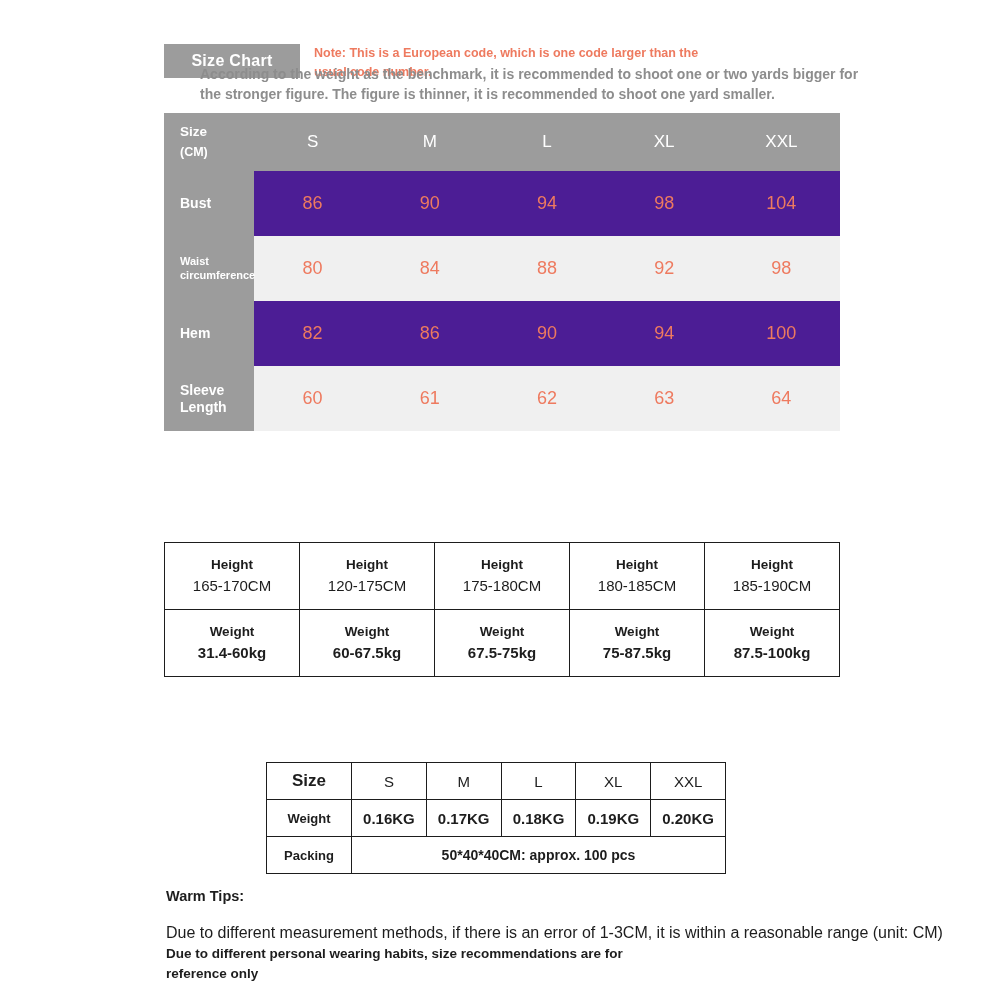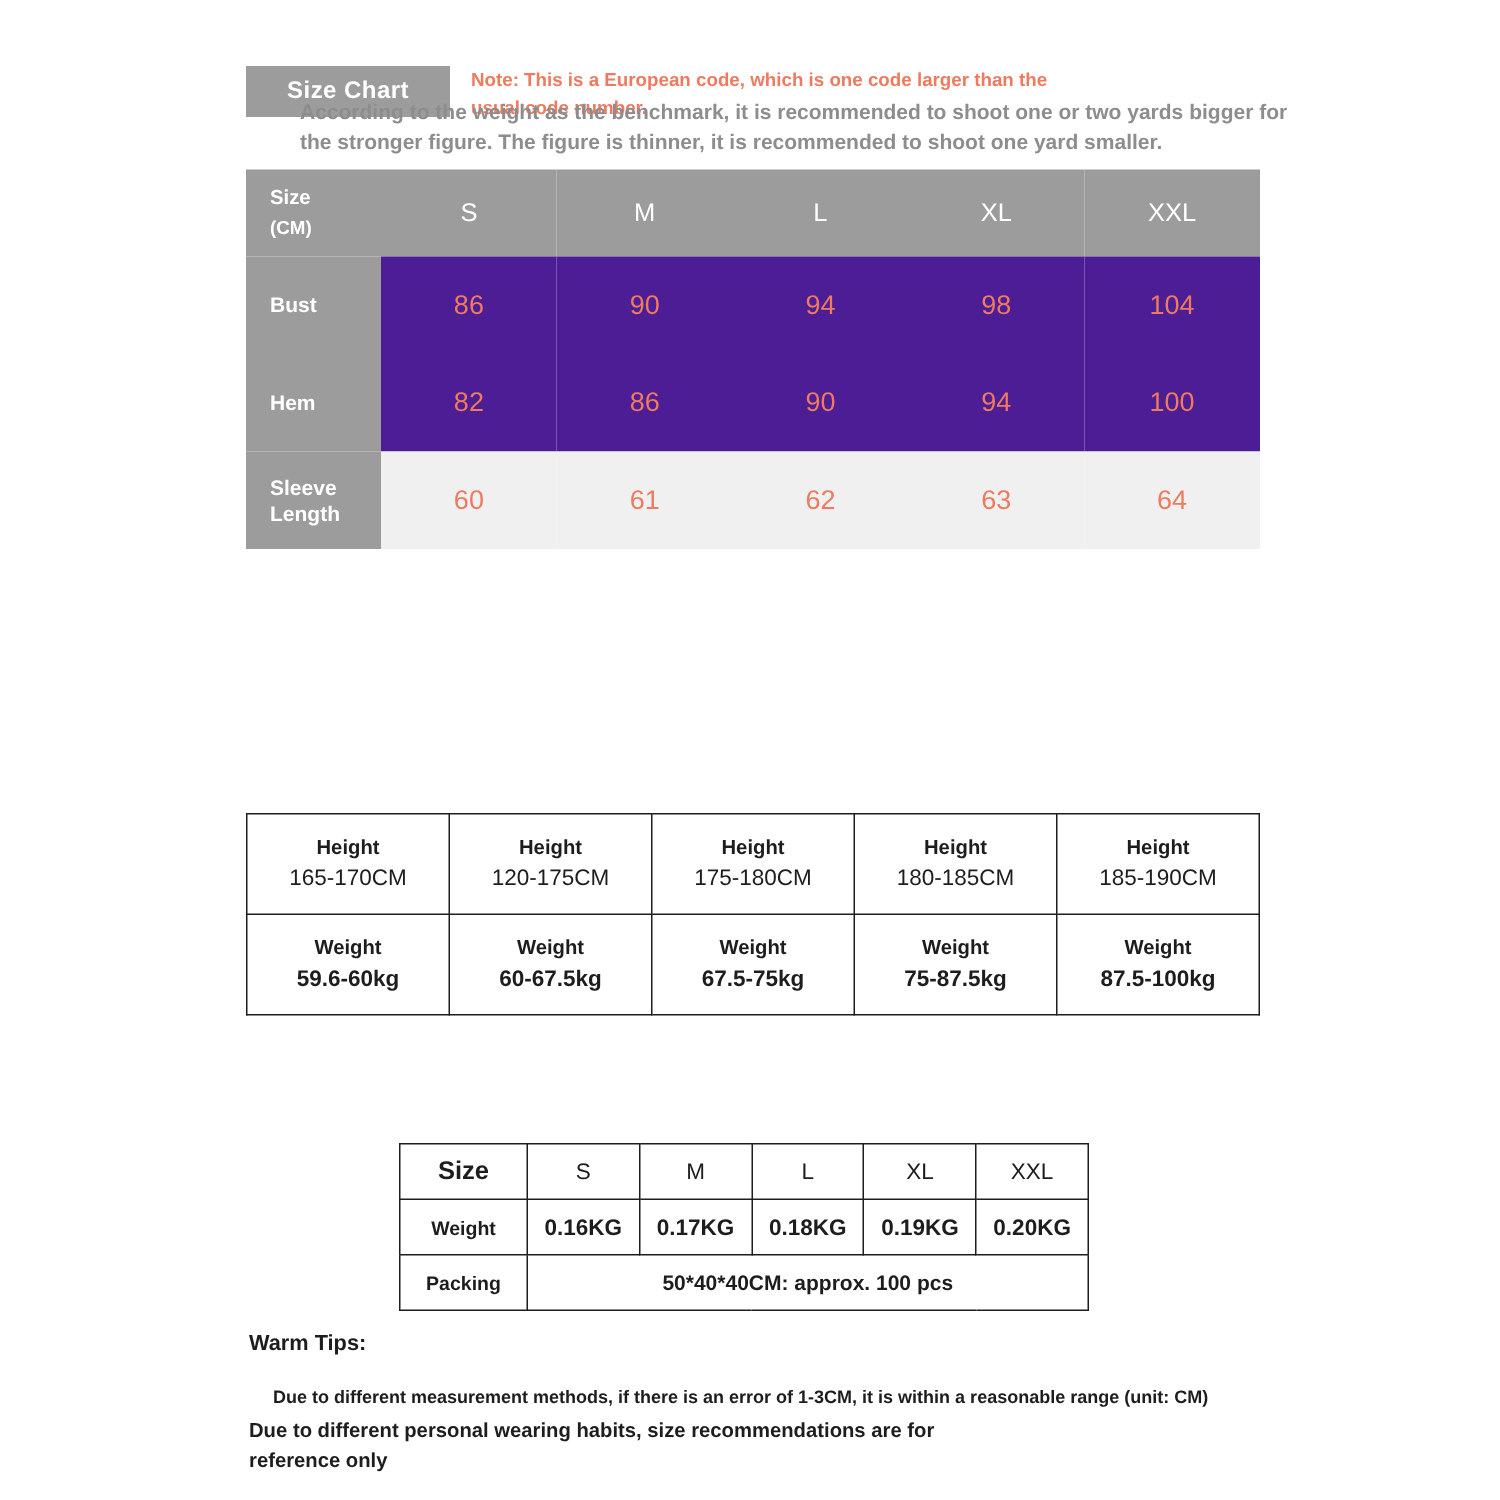--- a/index.html
+++ b/index.html
@@ -203,24 +203,23 @@
     left: 166px;
     top: 888px;
     font-size: 14.5px;
     font-weight: bold;
     color: #1d1d1d;
   }
   .tip-1 {
     position: absolute;
     left: 166px;
     top: 924px;
-    font-size: 12px;
-    font-weight: bold;
-    color: #1d1d1d;
-    margin-left: 16px;
+    font-size: 16px;
+    font-weight: normal;
+    color: #1d1d1d;
   }
   .tip-2 {
     position: absolute;
     left: 166px;
     top: 944px;
     width: 500px;
     font-size: 13.5px;
     font-weight: bold;
     color: #1d1d1d;
     line-height: 1.5;
@@ -254,20 +253,28 @@
 
     <tr class="alt">
       <td class="st-label">Bust</td>
       <td class="st-val">86</td>
       <td class="st-val">90</td>
       <td class="st-val">94</td>
       <td class="st-val">98</td>
       <td class="st-val">104</td>
     </tr>
 
+    <tr>
+      <td class="st-label small">Waist circumference</td>
+      <td class="st-val">80</td>
+      <td class="st-val">84</td>
+      <td class="st-val">88</td>
+      <td class="st-val">92</td>
+      <td class="st-val">98</td>
+    </tr>
 
     <tr class="alt">
       <td class="st-label">Hem</td>
       <td class="st-val">82</td>
       <td class="st-val">86</td>
       <td class="st-val">90</td>
       <td class="st-val">94</td>
       <td class="st-val">100</td>
     </tr>
 
@@ -302,21 +309,21 @@
         <span class="hw-value">180-185CM</span>
       </td>
       <td>
         <span class="hw-title">Height</span>
         <span class="hw-value">185-190CM</span>
       </td>
     </tr>
     <tr>
       <td>
         <span class="hw-title">Weight</span>
-        <span class="hw-value bold">59.6-60kg</span>
+        <span class="hw-value bold">31.4-60kg</span>
       </td>
       <td>
         <span class="hw-title">Weight</span>
         <span class="hw-value bold">60-67.5kg</span>
       </td>
       <td>
         <span class="hw-title">Weight</span>
         <span class="hw-value bold">67.5-75kg</span>
       </td>
       <td>

